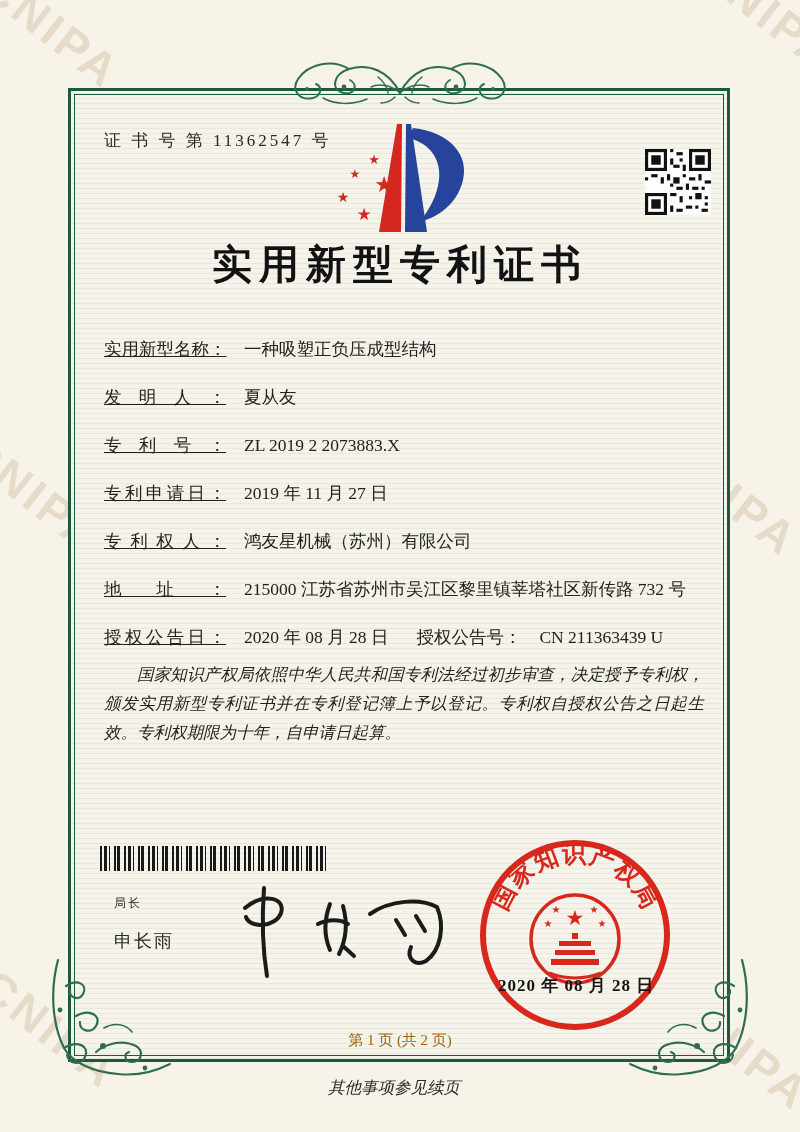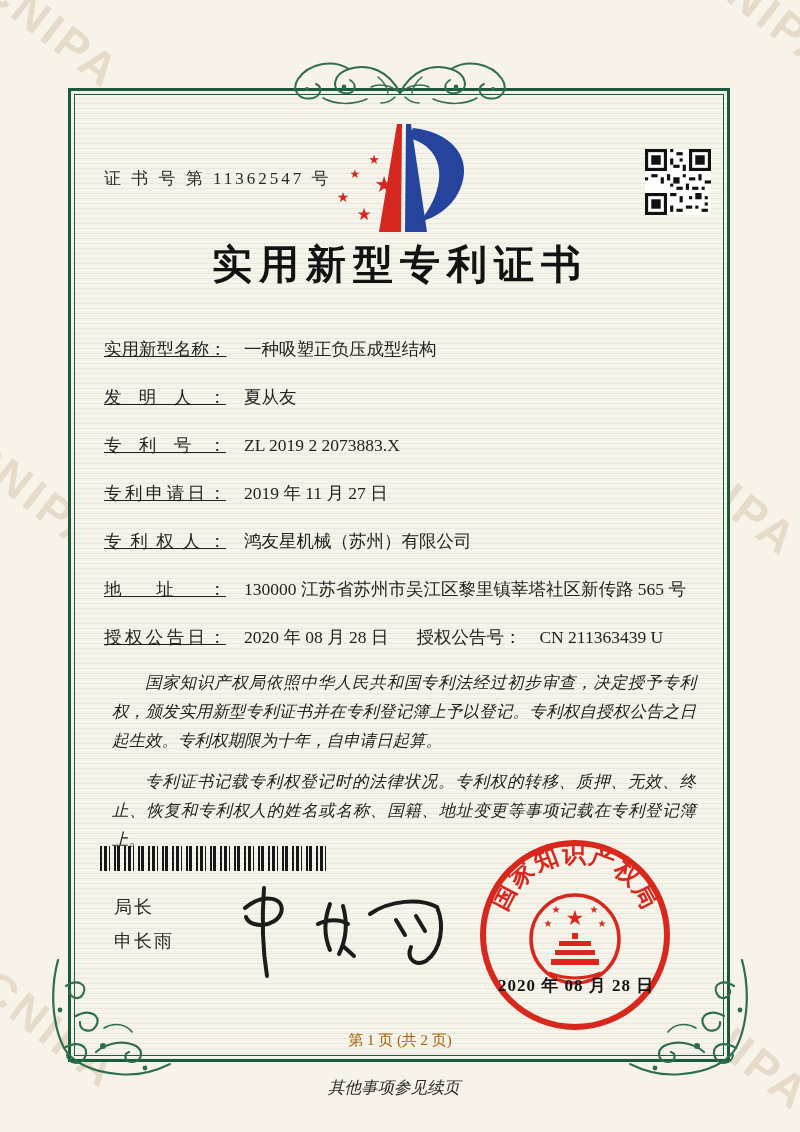--- a/index.html
+++ b/index.html
@@ -27,52 +27,52 @@
     background-color:#f5f3ea;
     background-image:repeating-linear-gradient(0deg,
       rgba(104,148,120,0.10) 0px, rgba(104,148,120,0.10) 1px,
       transparent 1px, transparent 5px);
   }
   .frame::after{
     content:'';position:absolute;inset:3px;border:1px solid #1b5a3c;pointer-events:none;
   }
   
   .cert-no{
-    position:absolute;left:104px;top:129px;font-size:17px;letter-spacing:3px;color:#2a2a2a;margin-top:38px;
+    position:absolute;left:104px;top:129px;font-size:17px;letter-spacing:3px;color:#2a2a2a;
   }
   .logo{position:absolute;left:330px;top:120px;width:142px;height:120px;}
   .qr{position:absolute;left:645px;top:149px;width:66px;height:66px;background:#fdfdfb;}
   .title{
     position:absolute;left:0;right:0;top:237px;text-align:center;
     font-size:40px;font-weight:bold;letter-spacing:7px;color:#121212;
   }
   
   .field-row{position:absolute;left:104px;font-size:17.5px;white-space:nowrap;color:#222;}
   .f-label{display:inline-block;width:122px;text-align-last:justify;text-align:justify;text-decoration:underline;}
   .f-value{margin-left:18px;}
   .grant2{margin-left:28px;}
   
   .body-text{
     position:absolute;left:100px;top:656px;width:608px;
     font-size:16.5px;line-height:29px;text-align:justify;color:#222;
     font-style:italic;
   }
-  .body-text p{margin:12px;text-indent:2em;}
+  .body-text p{margin:4px;text-indent:2em;}
   
   .barcode{
     position:absolute;left:100px;top:846px;width:228px;height:25px;
     background:repeating-linear-gradient(90deg,
       #171717 0 2px, transparent 2px 4px,
       #171717 4px 7px, transparent 7px 9px,
       #171717 9px 10px, transparent 10px 14px,
       #171717 14px 16px, transparent 16px 17px,
       #171717 17px 20px, transparent 20px 24px);
   }
   
-  .signer-title{position:absolute;left:114px;top:895px;font-size:18px;letter-spacing:2px;color:#2a2a2a;}
+  .signer-title{position:absolute;left:114px;top:895px;font-size:12px;letter-spacing:2px;color:#2a2a2a;}
   .signer-name{position:absolute;left:114px;top:929px;font-size:18px;letter-spacing:2px;color:#2a2a2a;}
   .signature{position:absolute;left:212px;top:876px;width:240px;height:112px;}
   .seal{position:absolute;left:473px;top:833px;width:204px;height:204px;}
   .seal-date{
     position:absolute;left:480px;top:974px;width:192px;text-align:center;
     font-size:17px;letter-spacing:1px;color:#141414;font-weight:bold;
   }
   .page-no{position:absolute;left:0;right:0;top:1031px;text-align:center;font-size:15px;color:#a16207;}
   .footer-note{position:absolute;left:0;right:12px;top:1077px;text-align:center;font-size:16.5px;color:#2a2a2a;font-style:italic;}
   
@@ -212,29 +212,28 @@
 <div class="field-row" style="top:433px">
   <span class="f-label">专利号：</span><span class="f-value">ZL 2019 2 2073883.X</span>
 </div>
 <div class="field-row" style="top:481px">
   <span class="f-label">专利申请日：</span><span class="f-value">2019 年 11 月 27 日</span>
 </div>
 <div class="field-row" style="top:529px">
   <span class="f-label">专利权人：</span><span class="f-value">鸿友星机械（苏州）有限公司</span>
 </div>
 <div class="field-row" style="top:577px">
-  <span class="f-label">地址：</span><span class="f-value">130000 江苏省苏州市吴江区黎里镇莘塔社区新传路 565 号</span>
+  <span class="f-label">地址：</span><span class="f-value">215000 江苏省苏州市吴江区黎里镇莘塔社区新传路 732 号</span>
 </div>
 <div class="field-row" style="top:625px">
   <span class="f-label">授权公告日：</span><span class="f-value">2020 年 08 月 28 日</span><span class="grant2">授权公告号：</span><span class="f-value">CN 211363439 U</span>
 </div>
 
 <div class="body-text">
   <p>国家知识产权局依照中华人民共和国专利法经过初步审查，决定授予专利权，颁发实用新型专利证书并在专利登记簿上予以登记。专利权自授权公告之日起生效。专利权期限为十年，自申请日起算。</p>
-  <p>专利证书记载专利权登记时的法律状况。专利权的转移、质押、无效、终止、恢复和专利权人的姓名或名称、国籍、地址变更等事项记载在专利登记簿上。</p>
 </div>
 
 <div class="barcode"></div>
 
 <div class="signer-title">局长</div>
 <div class="signer-name">申长雨</div>
 
 <svg class="signature" viewBox="0 0 240 112">
   <g fill="none" stroke="#1b1b1b" stroke-width="4" stroke-linecap="round" stroke-linejoin="round">
     <path d="M52,12 C50,40 50,70 55,100"></path>

